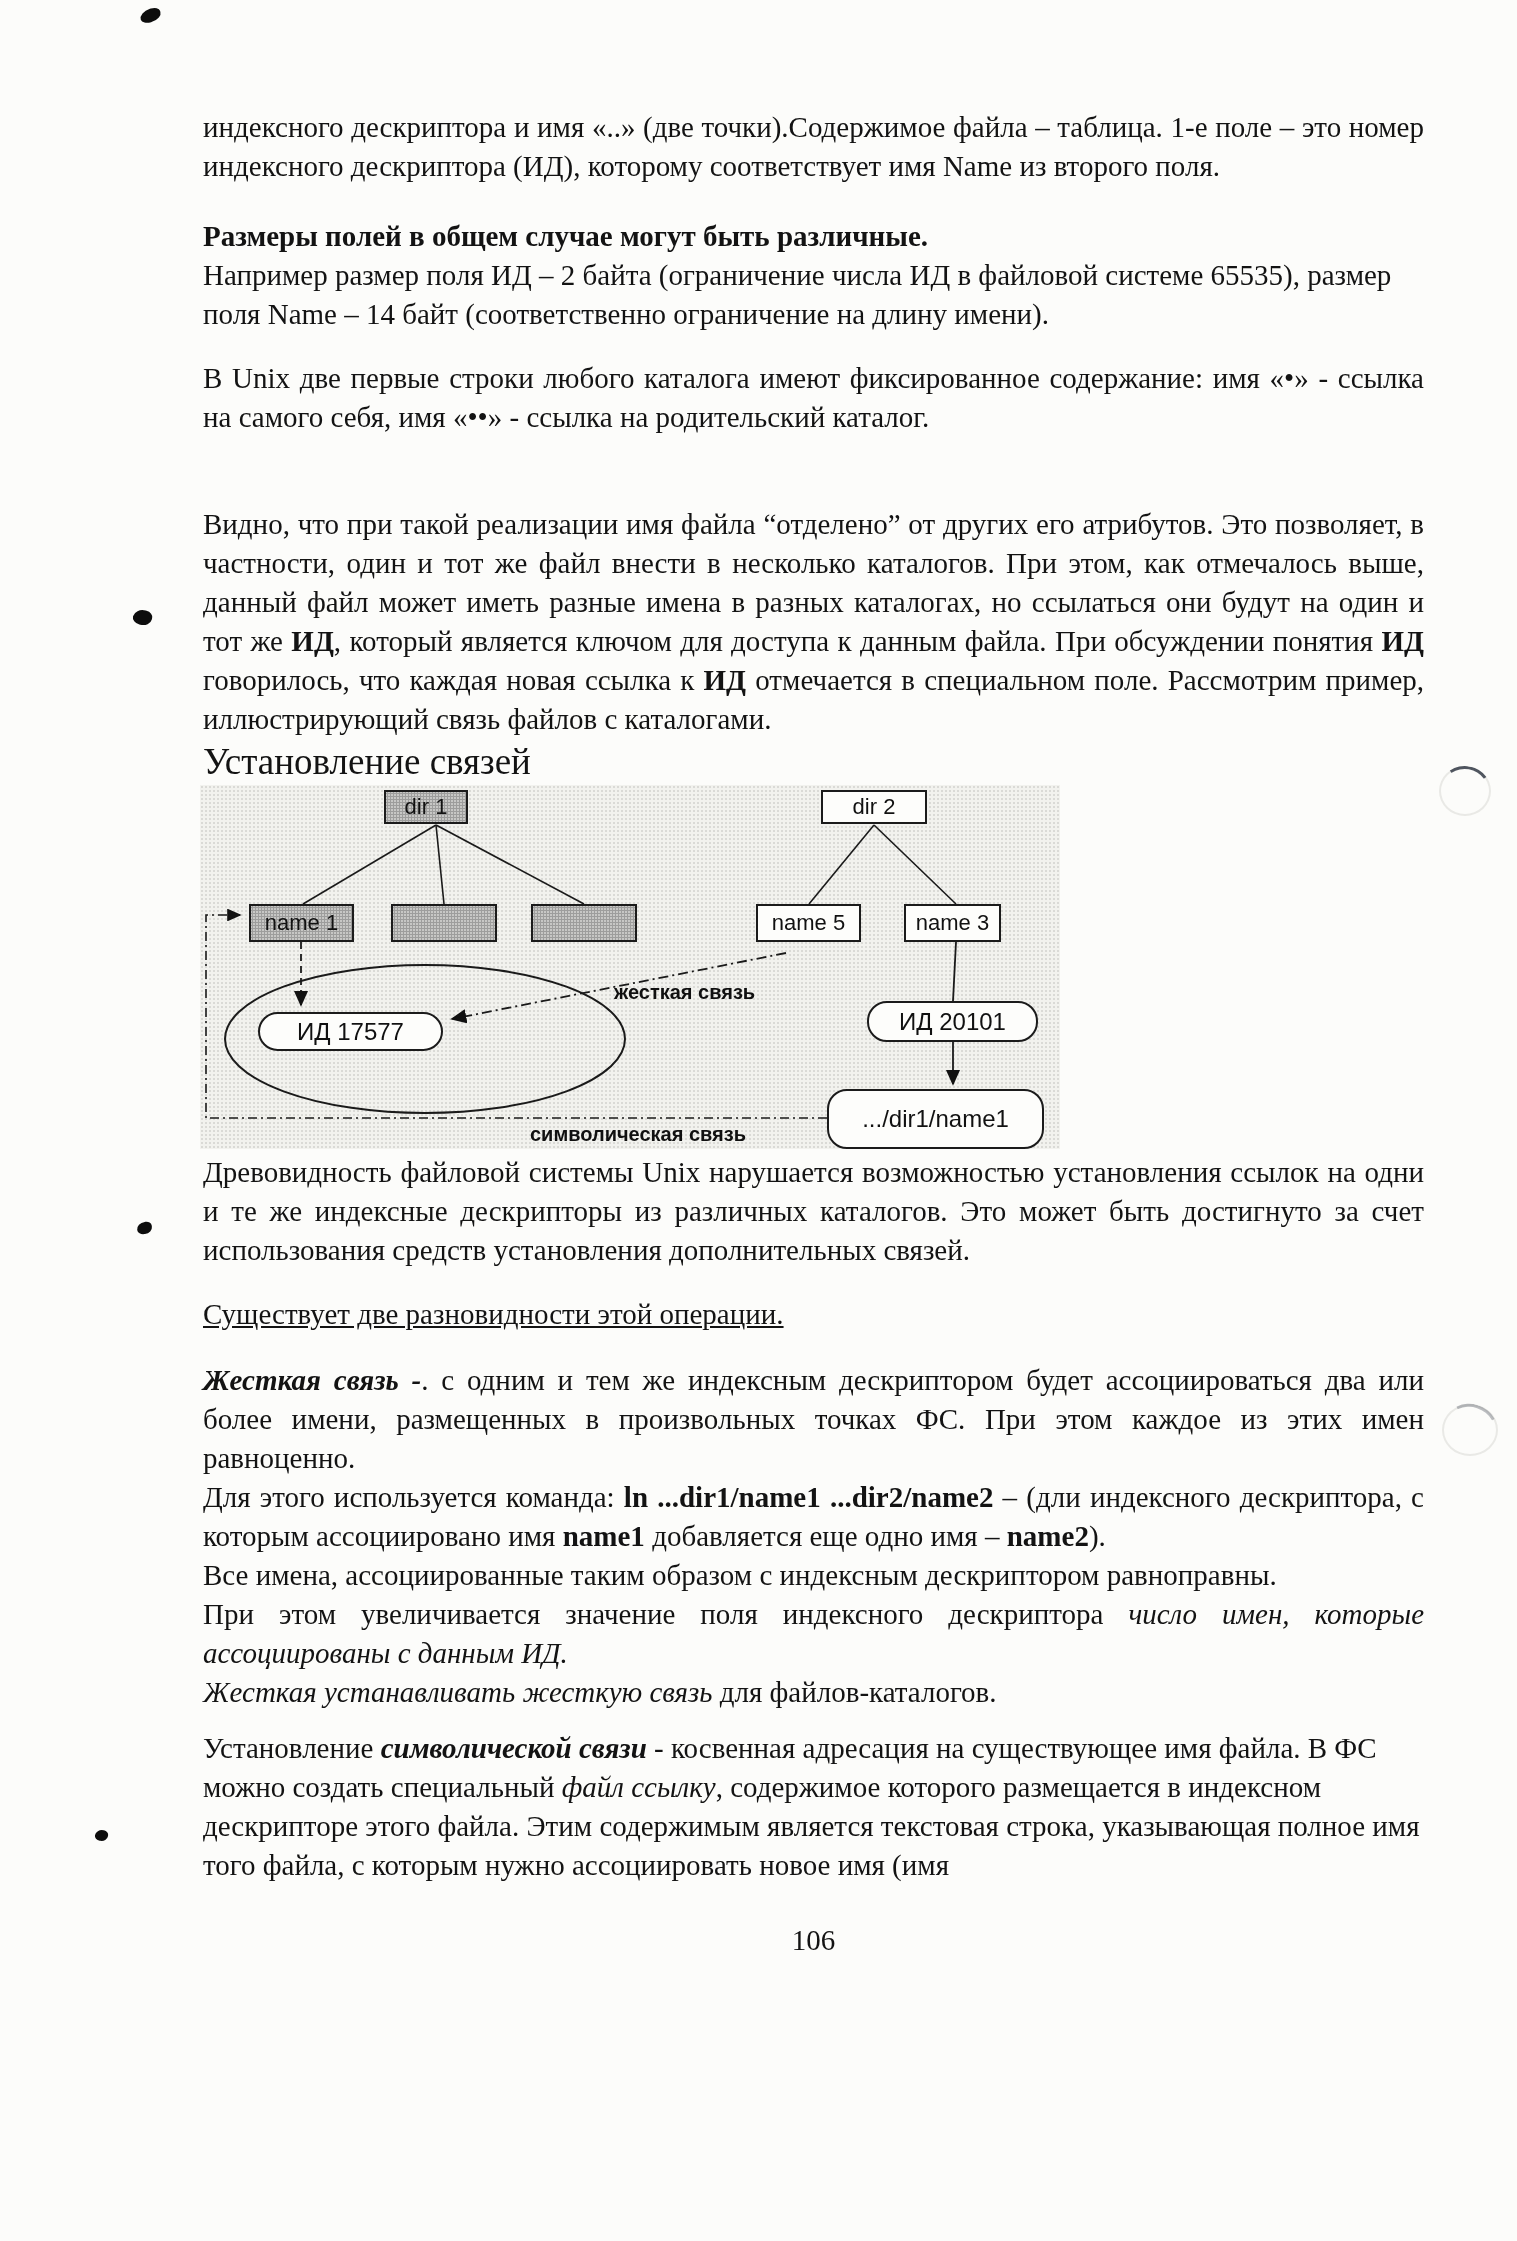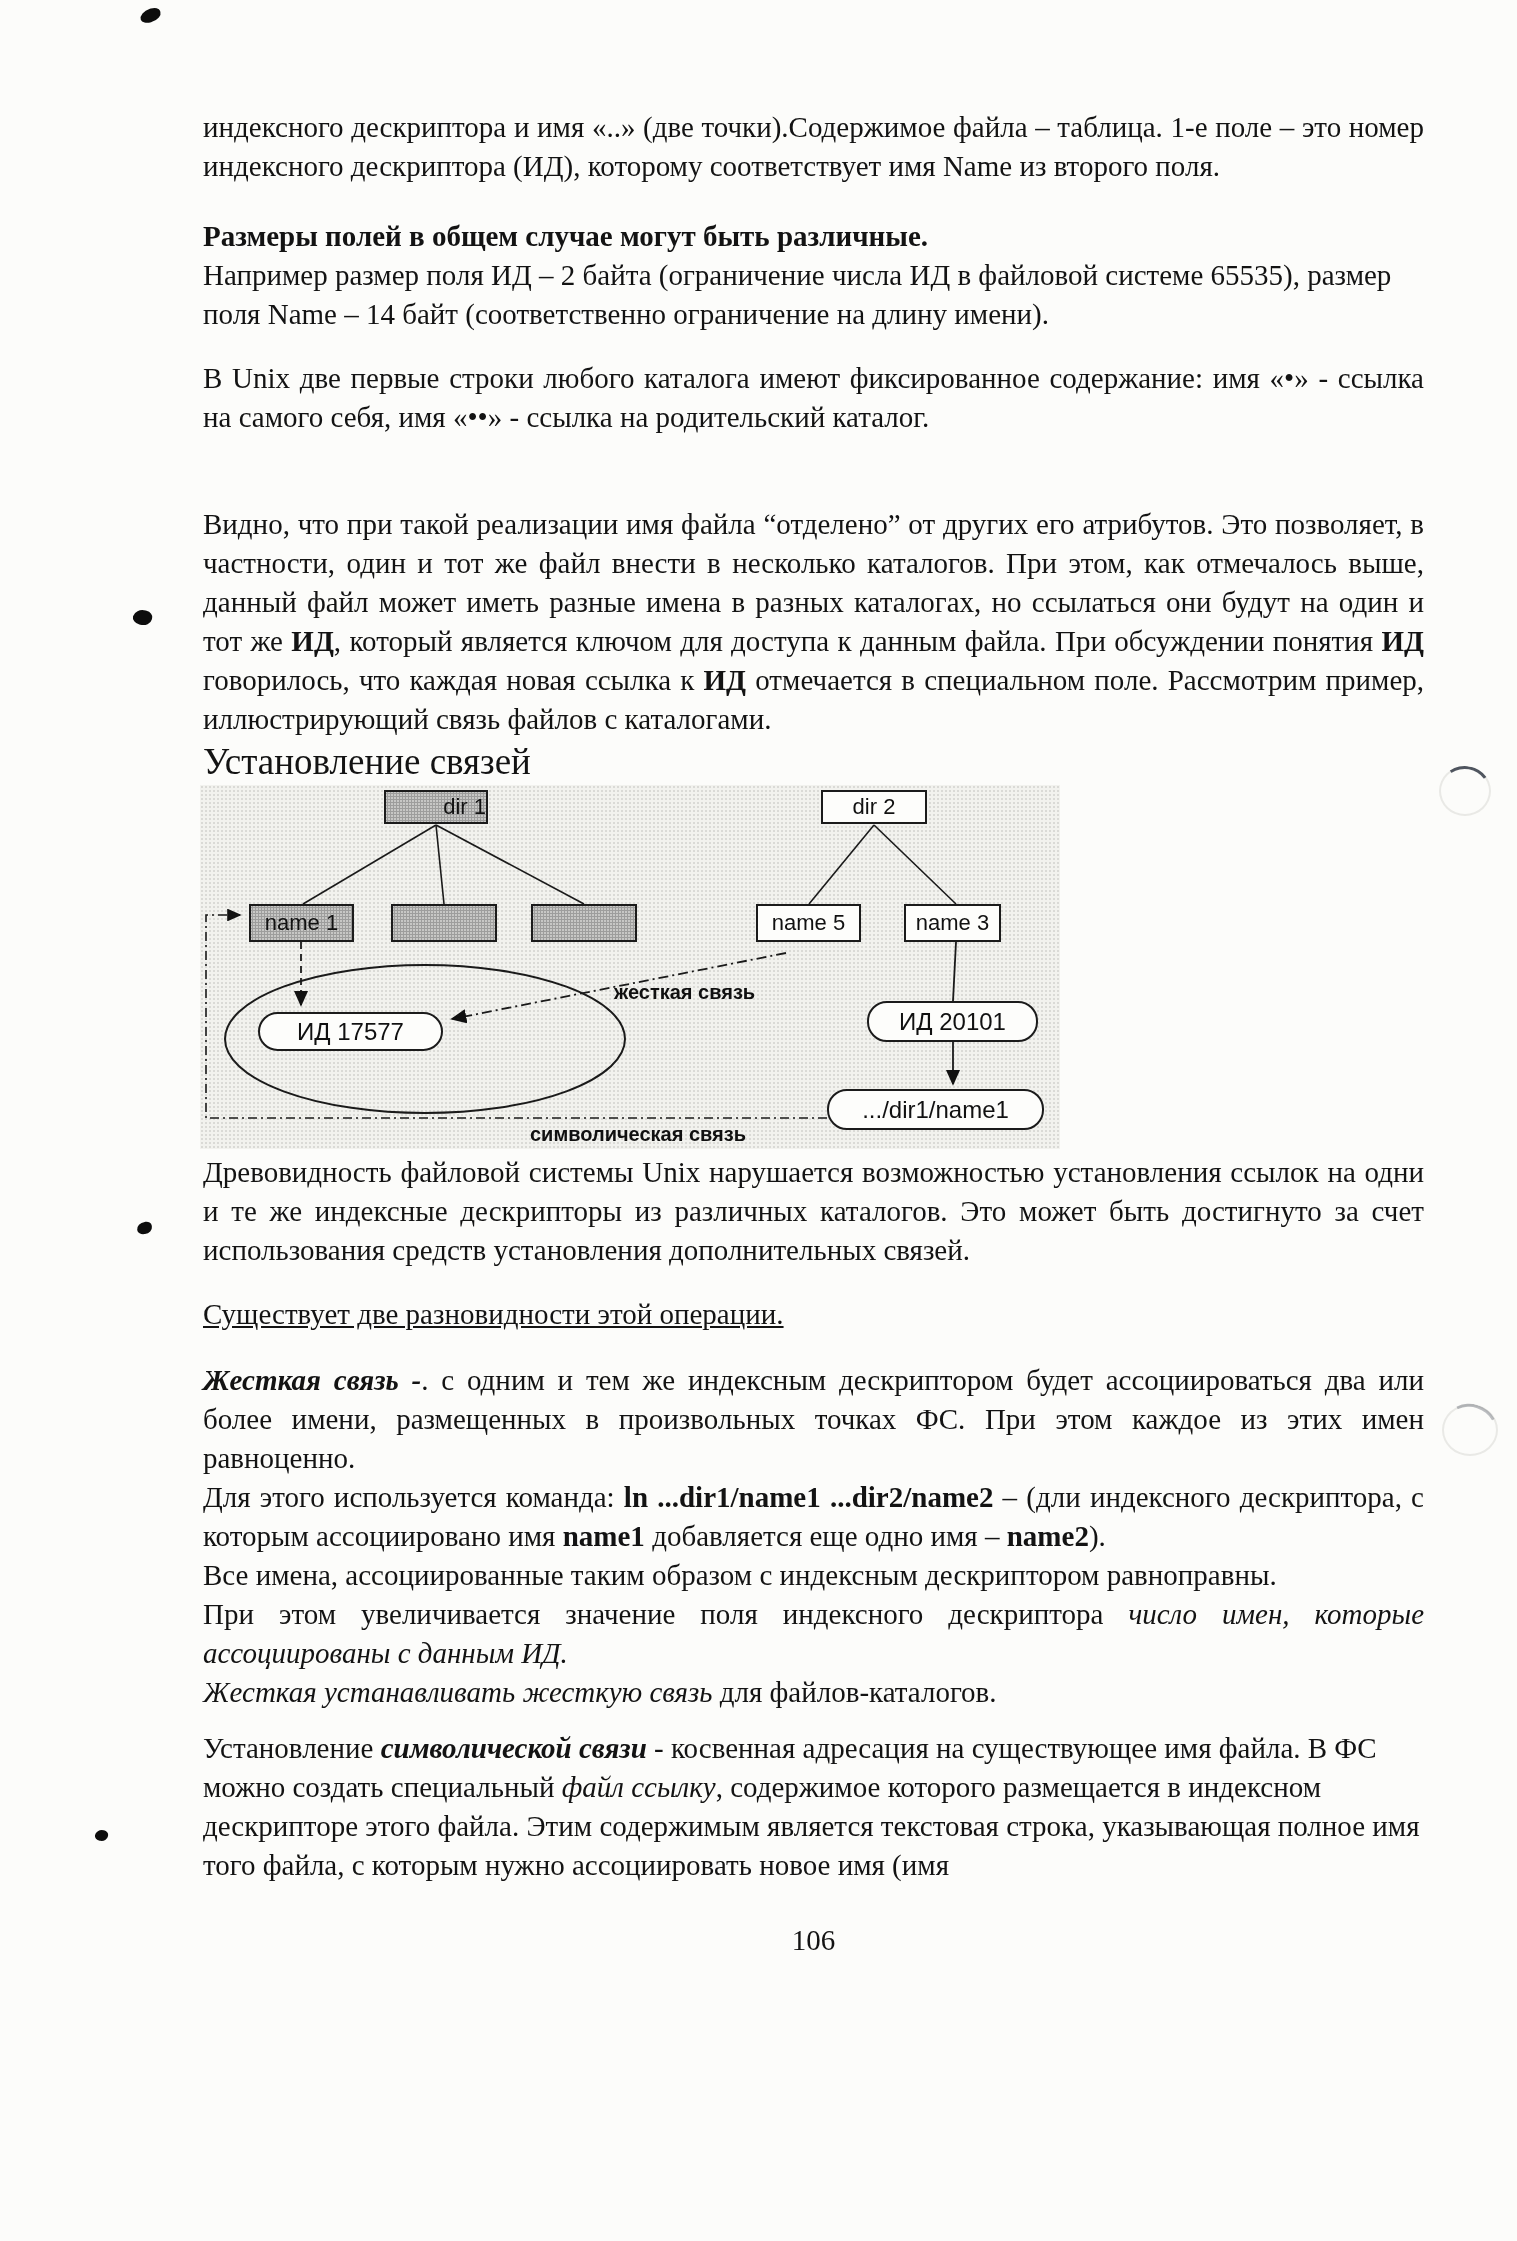--- a/index.html
+++ b/index.html
@@ -58,30 +58,30 @@
     background-size:3px 3px;
   }
   .dnode.round{border-radius:20px;font-size:24px;}
   .dlabel{
     position:absolute;z-index:2;
     font-family:"Liberation Sans", sans-serif;
     font-weight:bold;font-size:20px;color:#101010;
     white-space:nowrap;
   }
   
-  .n-dir1 {left:184px;top:5px;  width:104px;height:34px;justify-content:flex-end;}
+  .n-dir1 {left:184px;top:5px;  width:84px;height:34px;}
   .n-dir2 {left:621px;top:5px;  width:106px;height:34px;}
   .n-name1{left:49px; top:119px;width:105px;height:38px;}
   .n-blank1{left:191px;top:119px;width:106px;height:38px;}
   .n-blank2{left:331px;top:119px;width:106px;height:38px;}
   .n-name2{left:556px;top:119px;width:105px;height:38px;}
   .n-name3{left:704px;top:119px;width:97px;height:38px;}
   .n-id1 {left:58px; top:227px;width:185px;height:39px;}
   .n-id2 {left:667px;top:216px;width:171px;height:41px;}
-  .n-path{left:627px;top:304px;width:217px;height:41px;}
+  .n-path{left:627px;top:304px;width:217px;height:60px;}
   .l-hard{left:414px;top:196px;}
   .l-sym {left:330px;top:338px;}
   
   .page-number{
     text-align:center;
     margin-top:36px;
     font-size:29px;
   }
   
   .blob{position:absolute;background:#0d0d0d;border-radius:60% 40% 55% 45%;z-index:5;}

